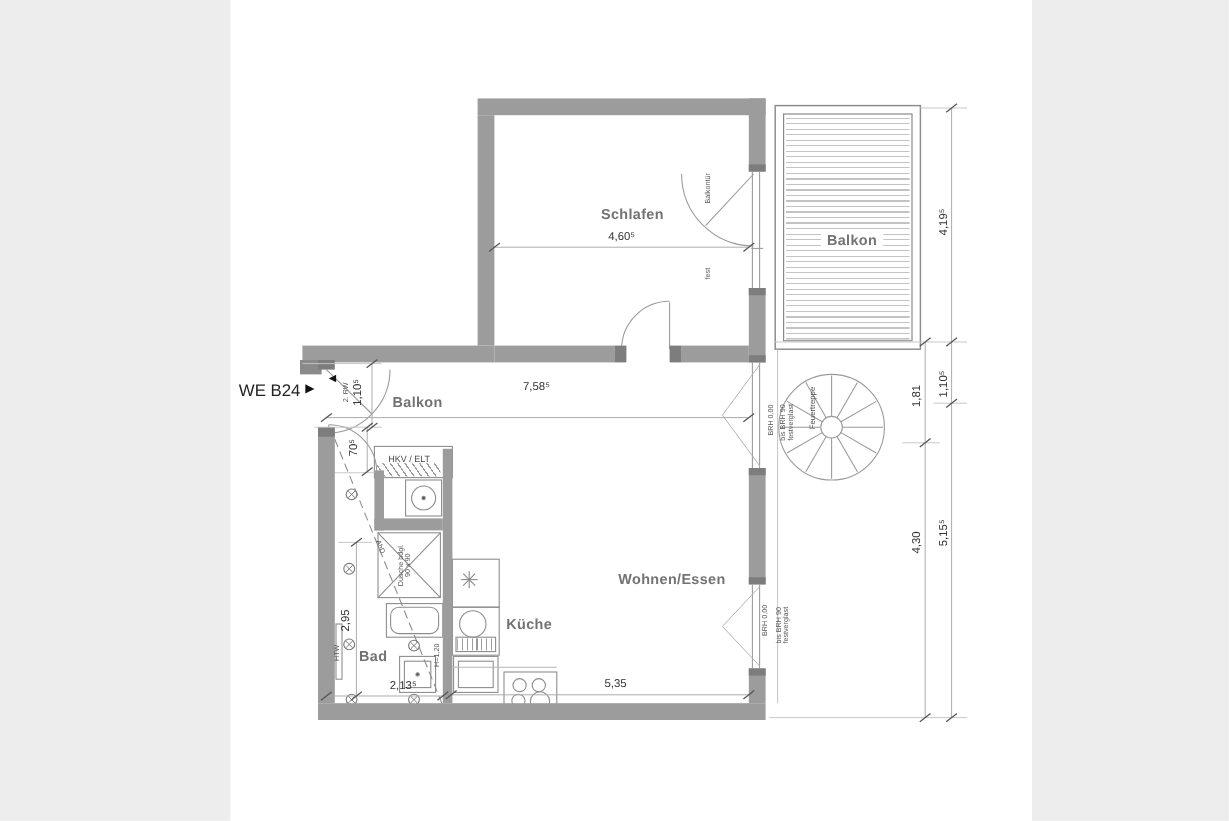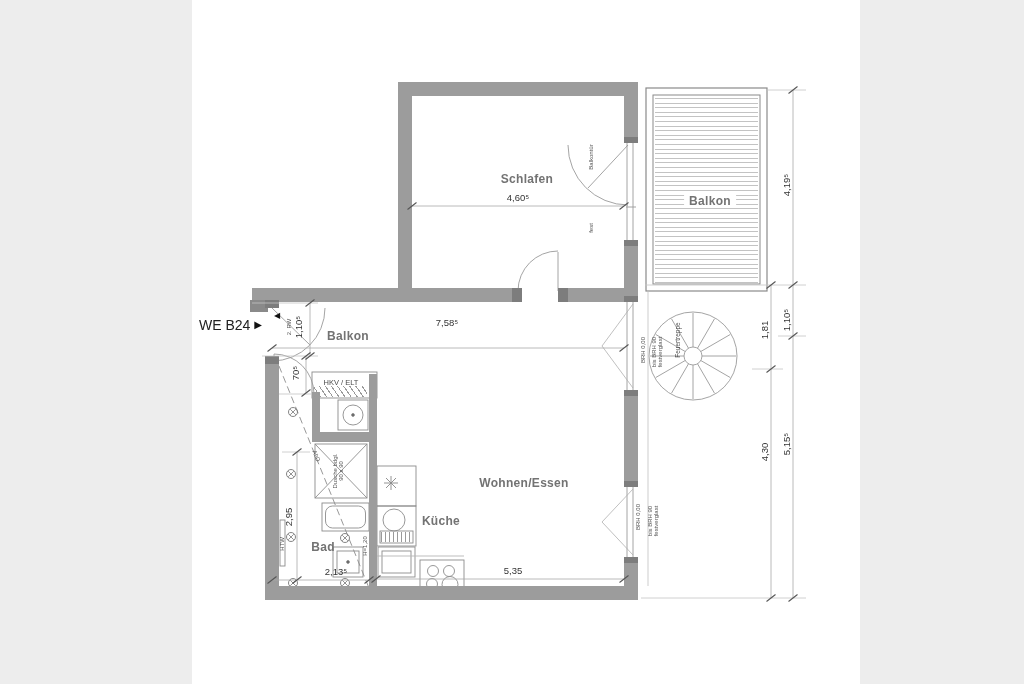--- a/index.html
+++ b/index.html
@@ -242,23 +242,23 @@
   <div class="hatch-vert" style="left:381px;top:532px;width:31px;height:10px;"></div>
 
   <div class="lbl unit" style="left:199px;top:318px;">
     <span>WE B24</span>
     <span class="tri">▶</span>
   </div>
 
   <div class="lbl room" style="left:527px;top:179px;">Schlafen</div>
   <div class="lbl room roombg" style="left:710px;top:201px;">Balkon</div>
   <div class="lbl room" style="left:348px;top:336px;">Balkon</div>
-  <div class="lbl room" style="left:524px;top:483px;">Wohnen/Essen</div>
+  <div class="lbl room" style="left:560px;top:483px;">Wohnen/Essen</div>
   <div class="lbl room" style="left:441px;top:521px;">Küche</div>
-  <div class="lbl room" style="left:323px;top:547px;">Bad</div>
+  <div class="lbl room" style="left:311px;top:547px;">Bad</div>
 
   <div class="lbl dim" style="left:518px;top:198px;">4,60⁵</div>
   <div class="lbl dim" style="left:447px;top:323px;">7,58⁵</div>
   <div class="lbl dim" style="left:501px;top:571px;padding-left:24px;">5,35</div>
   <div class="lbl dim" style="left:336px;top:572px;">2,13⁵</div>
   <div class="lbl dim rot" style="left:289px;top:517px;">2,95</div>
   <div class="lbl dim rot" style="left:296px;top:373px;">70⁵</div>
   <div class="lbl dim rot" style="left:299px;top:327px;">1,10⁵</div>
   <div class="lbl dim rot" style="left:787px;top:185px;">4,19⁵</div>
   <div class="lbl dim rot" style="left:787px;top:320px;">1,10⁵</div>

